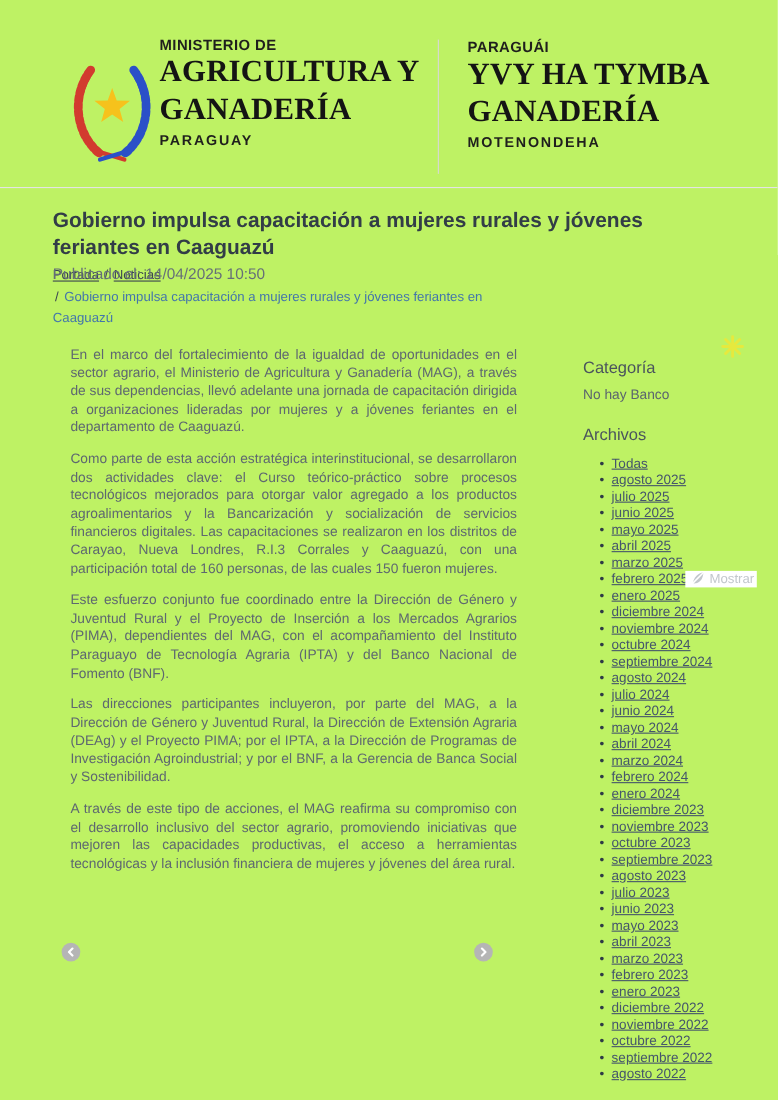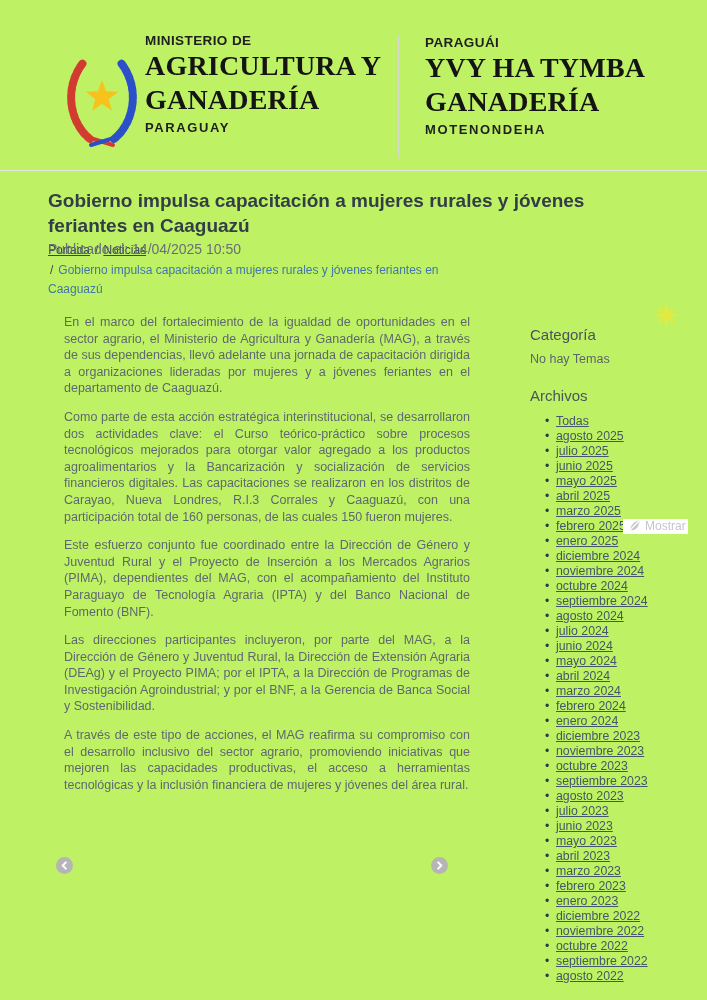--- a/index.html
+++ b/index.html
@@ -95,21 +95,21 @@
 
   <p>En el marco del fortalecimiento de la igualdad de oportunidades en el sector agrario, el Ministerio de Agricultura y Ganadería (MAG), a través de sus dependencias, llevó adelante una jornada de capacitación dirigida a organizaciones lideradas por mujeres y a jóvenes feriantes en el departamento de Caaguazú.</p>
       <p>Como parte de esta acción estratégica interinstitucional, se desarrollaron dos actividades clave: el Curso teórico-práctico sobre procesos tecnológicos mejorados para otorgar valor agregado a los productos agroalimentarios y la Bancarización y socialización de servicios financieros digitales. Las capacitaciones se realizaron en los distritos de Carayao, Nueva Londres, R.I.3 Corrales y Caaguazú, con una participación total de 160 personas, de las cuales 150 fueron mujeres.</p>
       <p>Este esfuerzo conjunto fue coordinado entre la Dirección de Género y Juventud Rural y el Proyecto de Inserción a los Mercados Agrarios (PIMA), dependientes del MAG, con el acompañamiento del Instituto Paraguayo de Tecnología Agraria (IPTA) y del Banco Nacional de Fomento (BNF).</p>
       <p>Las direcciones participantes incluyeron, por parte del MAG, a la Dirección de Género y Juventud Rural, la Dirección de Extensión Agraria (DEAg) y el Proyecto PIMA; por el IPTA, a la Dirección de Programas de Investigación Agroindustrial; y por el BNF, a la Gerencia de Banca Social y Sostenibilidad.</p>
       <p>A través de este tipo de acciones, el MAG reafirma su compromiso con el desarrollo inclusivo del sector agrario, promoviendo iniciativas que mejoren las capacidades productivas, el acceso a herramientas tecnológicas y la inclusión financiera de mujeres y jóvenes del área rural.</p>
     </div>
 
   <div class="sidebar">
     <h3 class="side-heading">Categoría</h3>
-    <div class="side-empty">No hay Temas</div>
+    <div class="side-empty">No hay Banco</div>
     <h3 class="side-heading">Archivos</h3>
     <ul class="archives" id="archives-list">
 
     <li><a href="#">Todas</a></li>
         <li><a href="#">agosto 2025</a></li>
         <li><a href="#">julio 2025</a></li>
         <li><a href="#">junio 2025</a></li>
         <li><a href="#">mayo 2025</a></li>
         <li><a href="#">abril 2025</a></li>
         <li><a href="#">marzo 2025</a></li>

